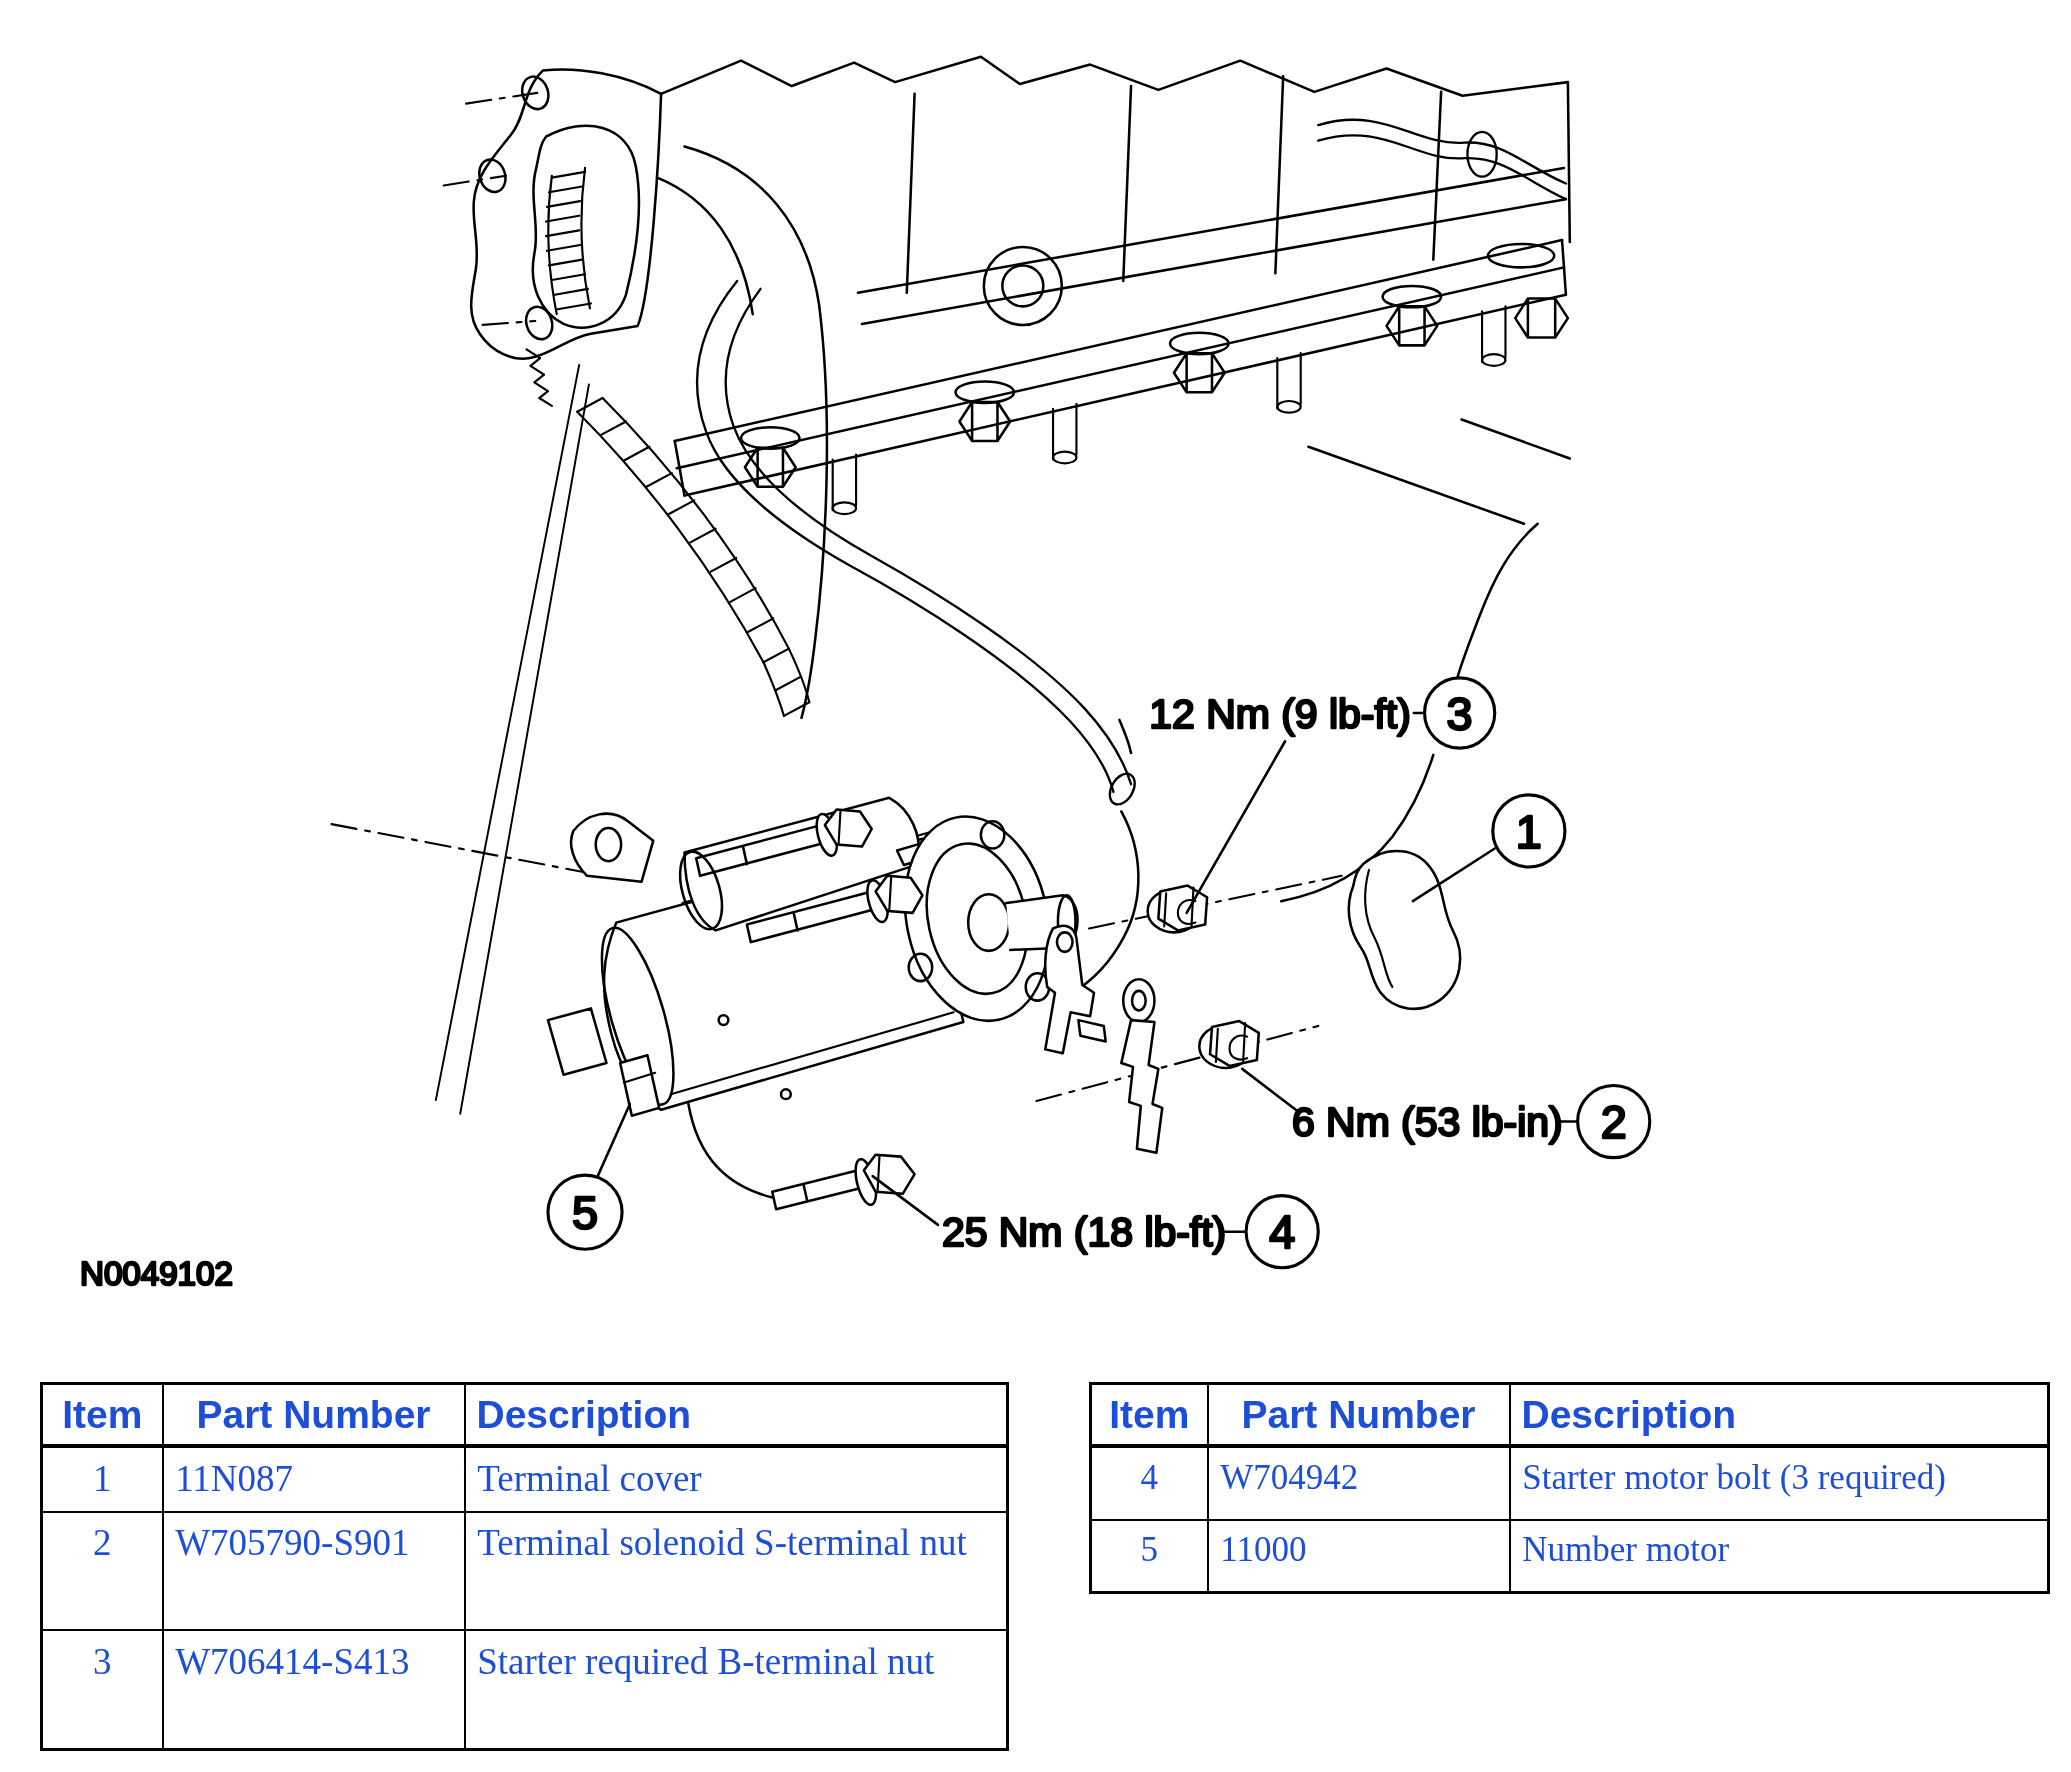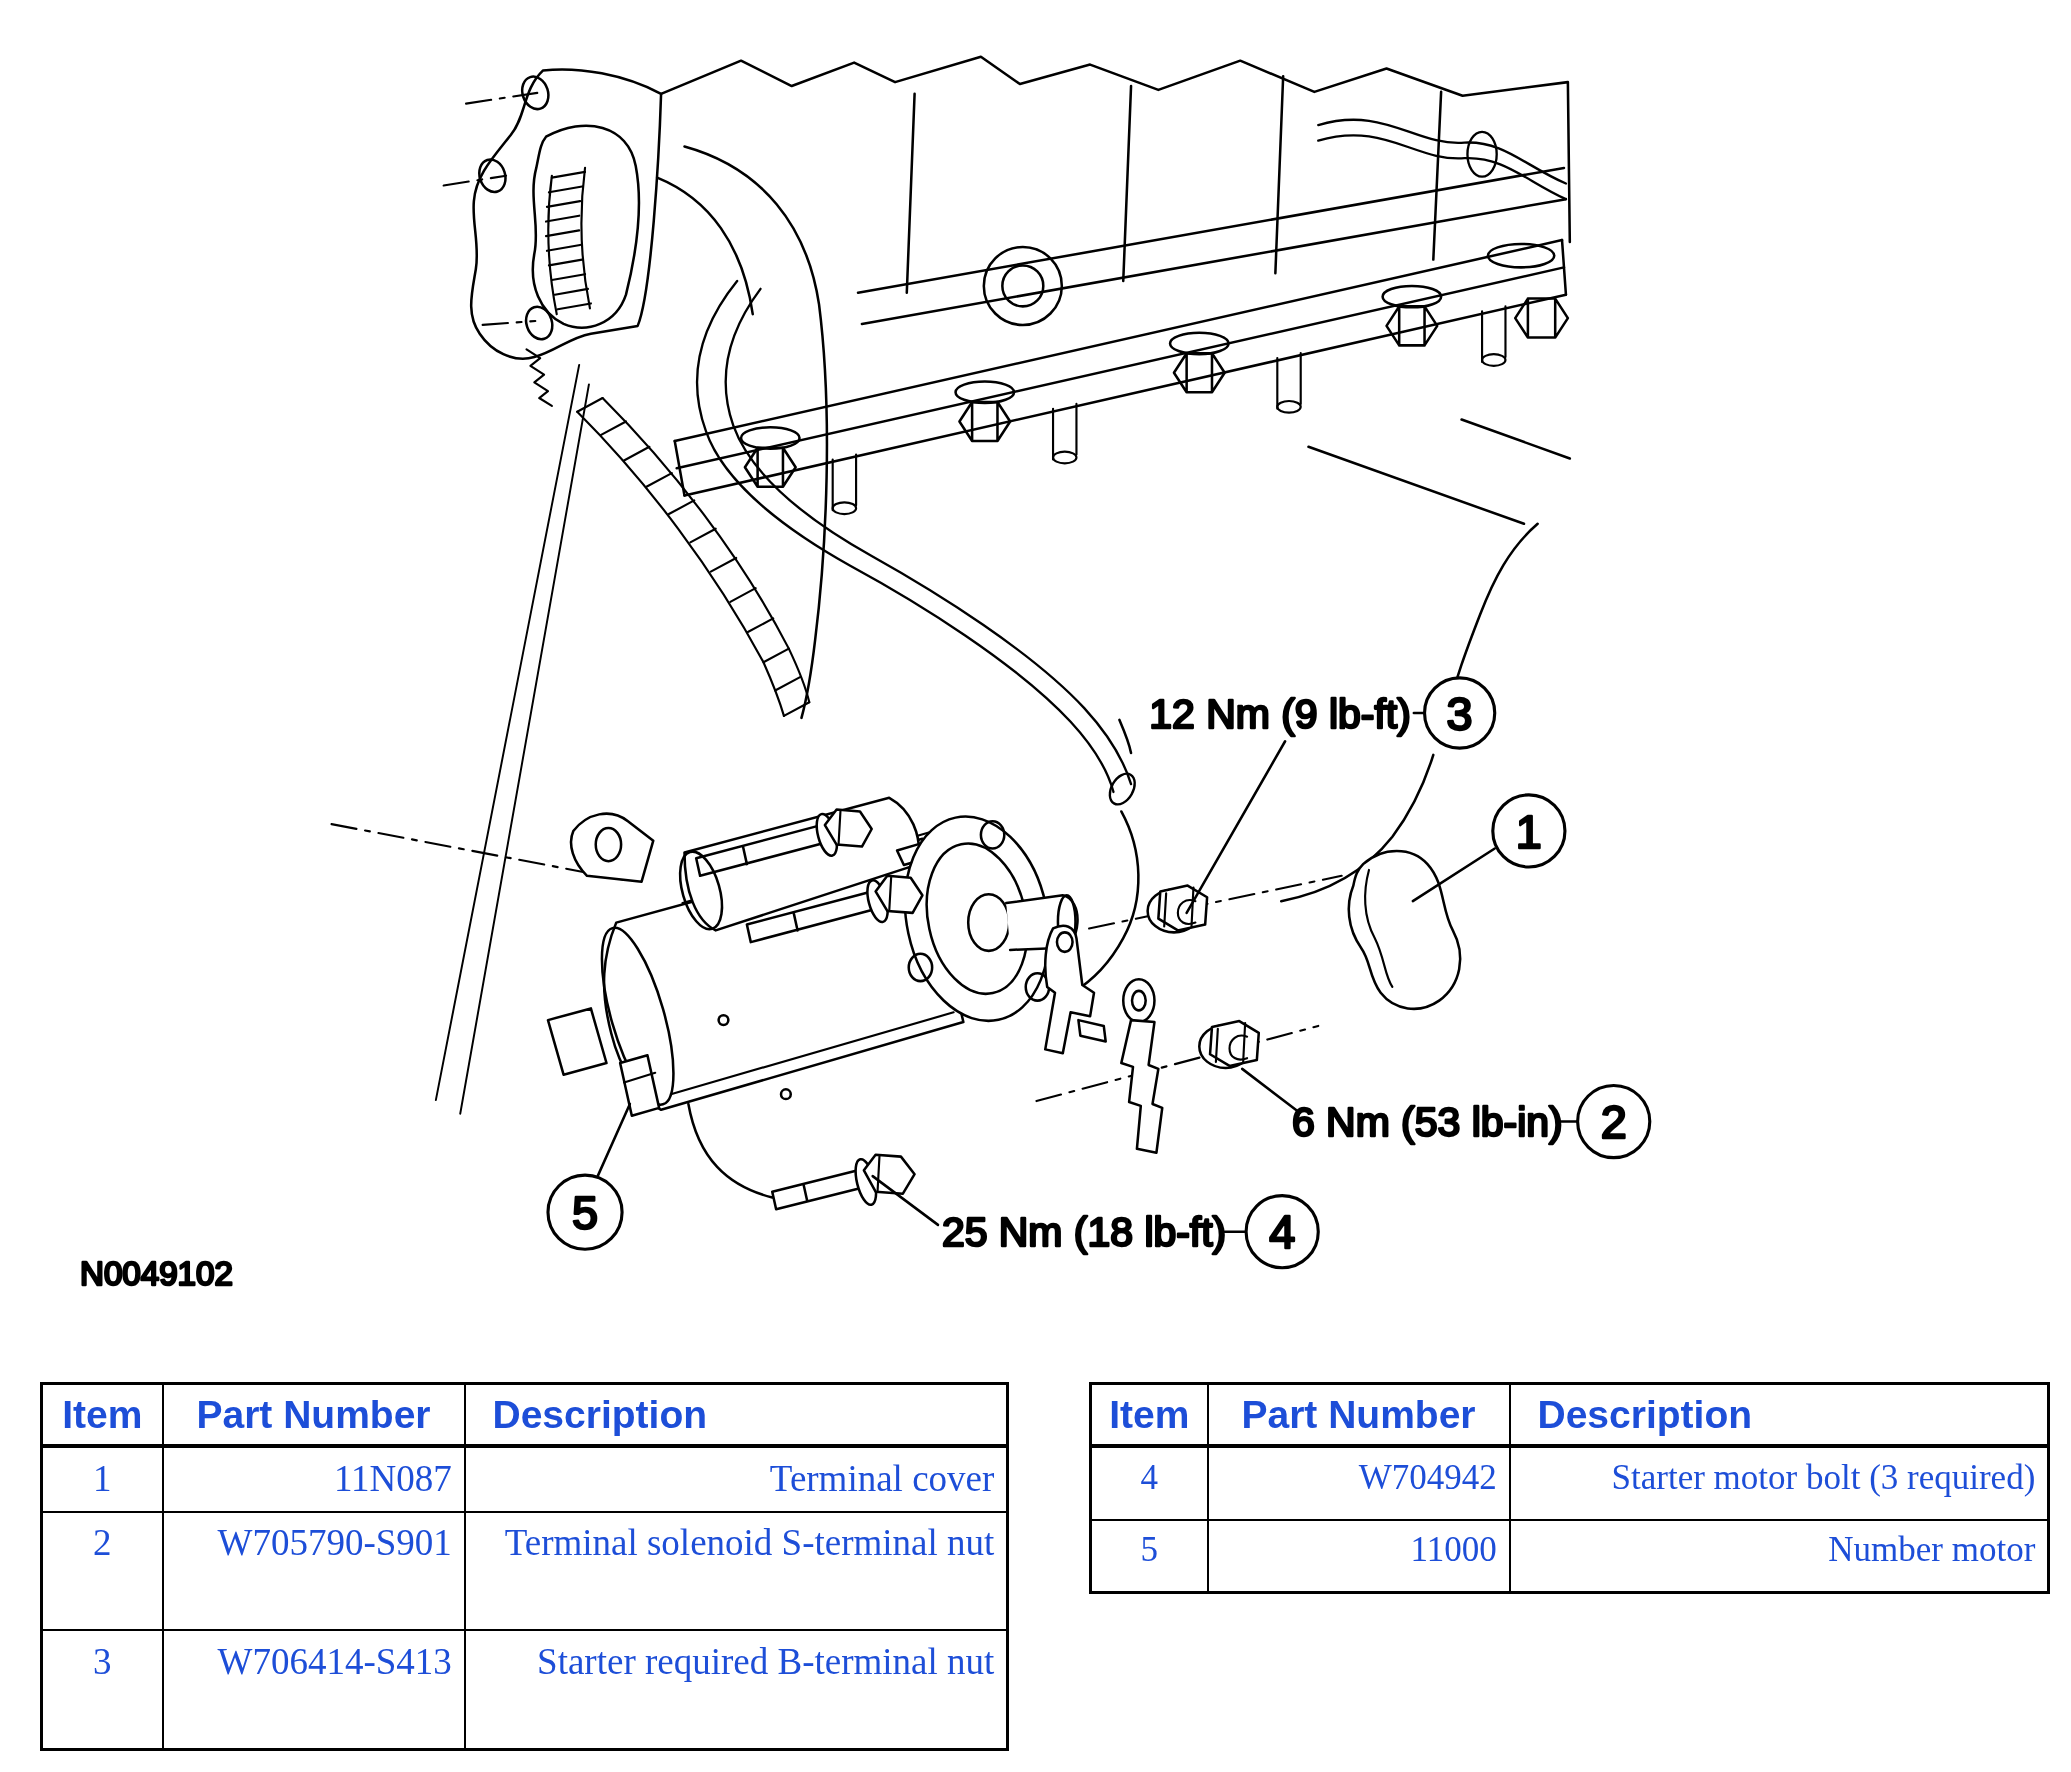--- a/index.html
+++ b/index.html
@@ -8,23 +8,23 @@
   #diagram{position:absolute;left:0;top:0;}
   svg text{user-select:none;}
   .lbl{font-family:"Liberation Sans",sans-serif;font-size:42px;fill:#000;}
   .cnum{font-family:"Liberation Sans",sans-serif;font-size:48px;fill:#000;}
   .refnum{font-family:"Liberation Sans",sans-serif;font-size:34px;fill:#000;}
   table.ptable{position:absolute;border-collapse:collapse;table-layout:fixed;background:#fff;
                border:3.9px solid #000;}
   .ptable th{font-family:Liberation Sans, sans-serif;font-weight:bold;font-size:39px;
              border:2.9px solid #000;border-bottom-width:4.9px;height:55px;padding:2px 9.8px;
              text-align:center;vertical-align:middle;}
-  .ptable th.desc{text-align:left;padding-left:27px;}
+  .ptable th.desc{text-align:left;padding-left:11px;}
   .ptable td{font-family:"Liberation Serif",serif;border:2.9px solid #000;
-             padding:7.8px 11.7px;vertical-align:top;line-height:1.26;text-align:right;}
+             padding:7.8px 11.7px;vertical-align:top;line-height:1.26;}
   .ptable td.item{text-align:center;}
   #table-left td{font-size:37px;}
   #table-right td{font-size:35px;}
   #table-left tr.single td{height:47px;}
   #table-left tr.double td{height:101px;}
   #table-right td{height:55px;}
 </style>
 </head>
 <body>
 

